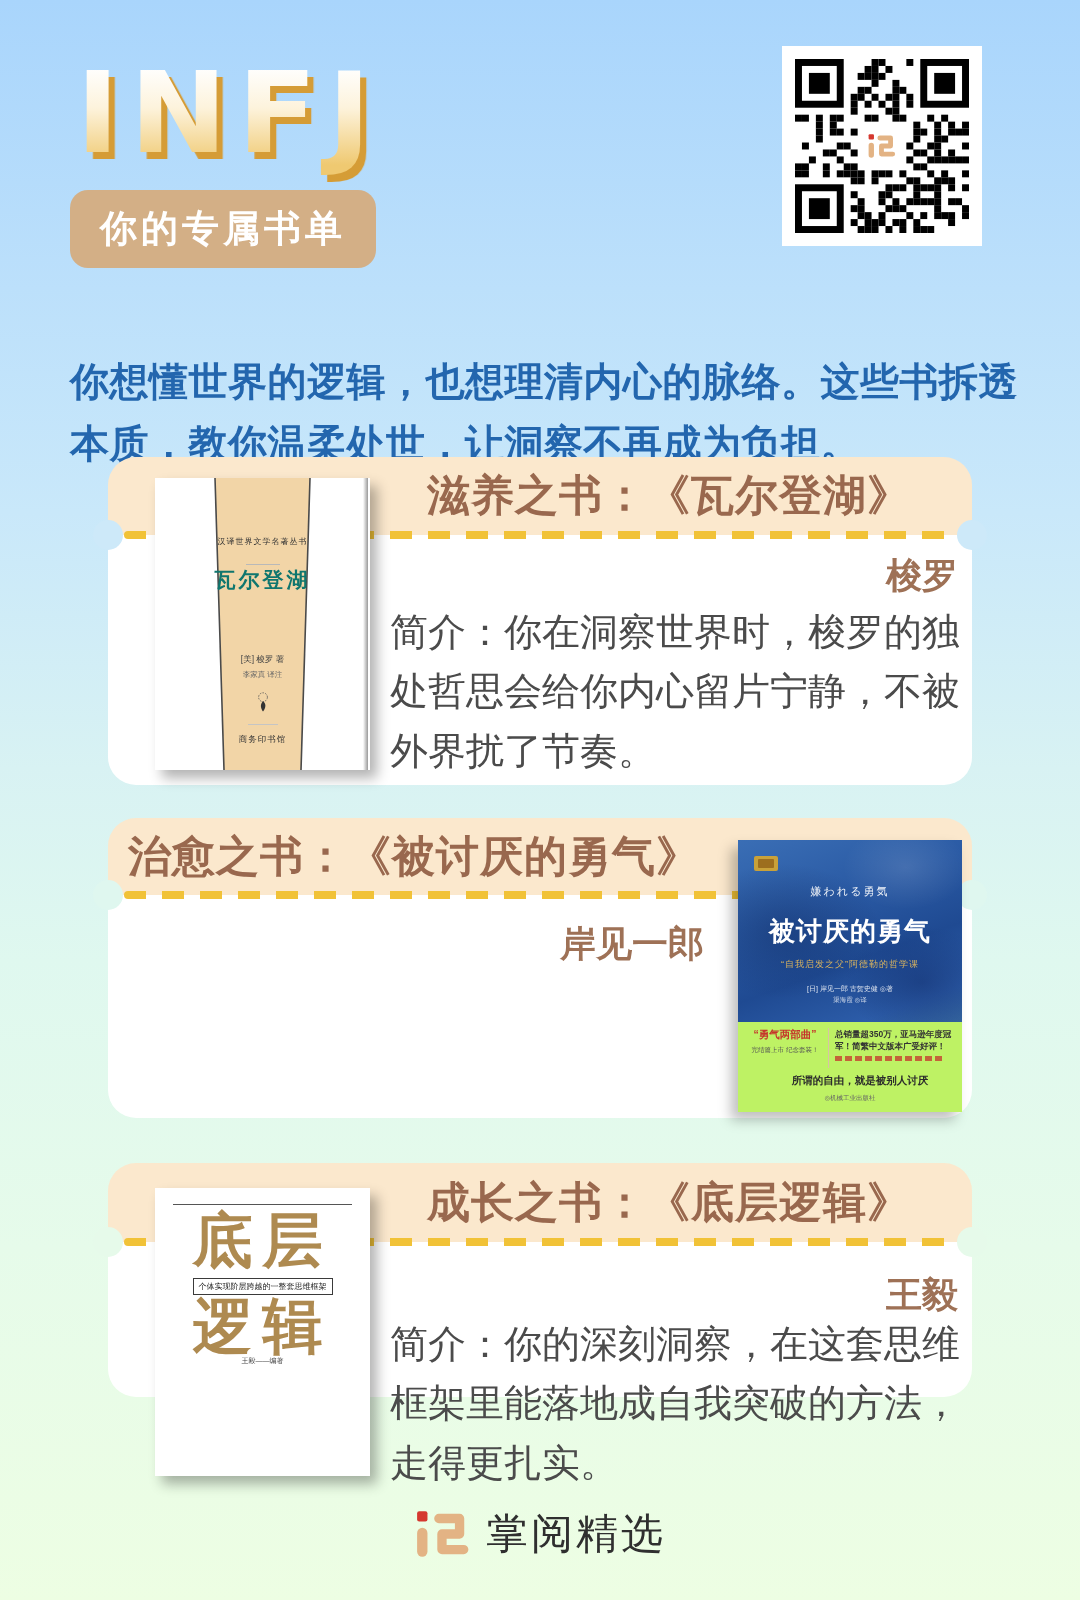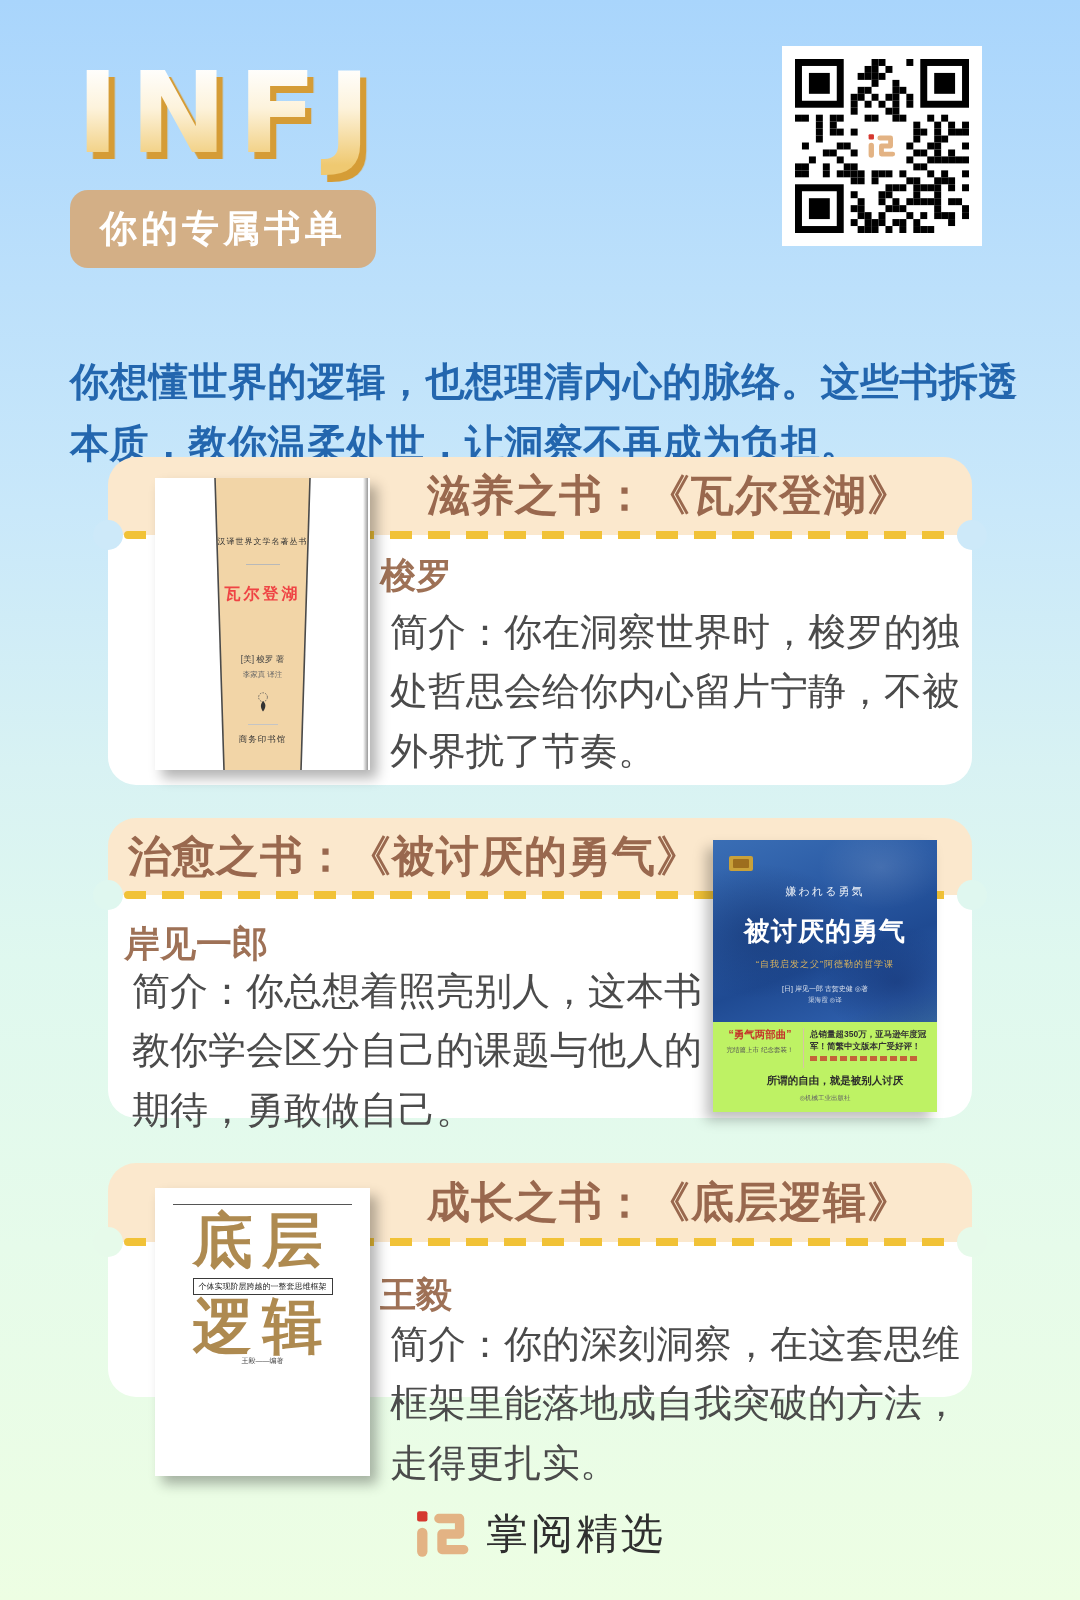--- a/index.html
+++ b/index.html
@@ -31,45 +31,45 @@
   
   .card{position:absolute;left:108px;width:864px;--hh:78px;}
   .card .hdr{position:absolute;left:0;right:0;top:0;height:var(--hh);background:#FBE8CD;border-radius:28px 28px 0 0;}
   .card .bdy{position:absolute;left:0;right:0;top:var(--hh);bottom:0;background:#FFFFFF;border-radius:0 0 28px 28px;}
   .sep{position:absolute;left:16px;right:16px;top:calc(var(--hh) - 4px);height:8px;border-radius:4px;
     background:repeating-linear-gradient(90deg,#F1C237 0 22px,transparent 22px 38px);}
   .notch{position:absolute;width:30px;height:30px;border-radius:50%;top:calc(var(--hh) - 15px);background:var(--notch);}
   .notch.l{left:-15px;} .notch.r{right:-15px;}
   .card-title{position:absolute;top:0;height:var(--hh);display:flex;align-items:center;justify-content:center;
     font-size:43px;font-weight:700;color:#99684E;letter-spacing:1px;}
-  .card-author{position:absolute;text-align:left;font-size:36px;font-weight:700;color:#9E7156;
+  .card-author{position:absolute;text-align:right;font-size:36px;font-weight:700;color:#9E7156;
     font-family:"Liberation Serif","DejaVu Serif",serif;}
   .card-desc{position:absolute;width:588px;font-size:38px;color:#4B4B4B;line-height:1.56;text-align:left;}
 
   .right-zone{left:272px;right:14px;}
   .book{position:absolute;background:#FFFFFF;}
 
   
   .book1{left:47px;top:21px;width:215px;height:292px;box-shadow:7px 8px 12px rgba(0,0,0,.30);}
   .book1 .panel{position:absolute;inset:0;}
   .book1 .edge{position:absolute;right:2px;top:0;bottom:0;width:5px;
     background:linear-gradient(90deg,#FFFFFF,#9a9a9a);}
   .b1t{position:absolute;left:0;right:0;text-align:center;color:#333;}
   .b1-series{top:58px;font-size:8px;letter-spacing:1px;}
   .b1-rule{position:absolute;left:50%;top:86px;width:34px;height:1px;background:#b9b9b9;transform:translateX(-50%);}
-  .b1-title{top:106px;font-size:16px;font-weight:700;letter-spacing:3px;color:#ef4444;
+  .b1-title{top:88px;font-size:21px;font-weight:700;letter-spacing:3px;color:#0f766e;
     font-family:"Liberation Serif","DejaVu Serif",serif;}
   .b1-author{top:176px;font-size:8.5px;color:#444;}
   .b1-trans{top:192px;font-size:7.5px;color:#666;}
   .b1-glyph{position:absolute;left:50%;top:212px;transform:translateX(-50%);width:16px;height:24px;}
   .b1-rule2{position:absolute;left:50%;top:246px;width:30px;height:1px;background:#c5c5c5;transform:translateX(-50%);}
   .b1-pub{top:256px;font-size:8.5px;color:#333;letter-spacing:1px;}
 
   
-  .book2{left:605px;top:22px;width:224px;height:272px;box-shadow:-7px 8px 12px rgba(0,0,0,.25);}
+  .book2{left:630px;top:22px;width:224px;height:272px;box-shadow:-7px 8px 12px rgba(0,0,0,.25);}
   .b2-top{position:absolute;left:0;right:0;top:0;height:182px;
     background:
       radial-gradient(90px 60px at 75% 15%, rgba(255,255,255,.12), transparent 70%),
       radial-gradient(130px 90px at 20% 50%, rgba(8,28,78,.35), transparent 75%),
       radial-gradient(110px 80px at 82% 78%, rgba(12,36,96,.42), transparent 70%),
       linear-gradient(160deg,#3A6EB5 0%,#2A5AA4 35%,#1F4A92 62%,#2C5CA8 86%,#35659F 100%);}
   .b2-badge{position:absolute;left:16px;top:16px;width:24px;height:15px;background:#C9A139;border-radius:2px;}
   .b2-badge::after{content:"";position:absolute;left:4px;top:3px;right:4px;bottom:3px;background:rgba(120,70,10,.55);border-radius:1px;}
   .b2t{position:absolute;left:0;right:0;text-align:center;}
   .b2-jp{top:44px;font-size:11px;color:rgba(255,255,255,.92);letter-spacing:2px;}
@@ -348,21 +348,20 @@
   </div>
 
   <div class="card" style="top:818px;height:300px;--hh:77px;--notch:#DFF7EF;">
     <div class="hdr"></div>
     <div class="bdy"></div>
     <div class="sep"></div>
     <div class="notch l"></div>
     <div class="notch r"></div>
     <div class="card-title" style="left:16px;width:580px;">治愈之书：《被讨厌的勇气》</div>
     <div class="card-author" style="left:16px;width:580px;top:102px;">岸见一郎</div>
-    <div class="card-desc" style="left:24px;top:144px;">简介：你总想着照亮别人，这本书教你学会区分自己的课题与他人的期待，勇敢做自己。</div>
 
     <div class="book book2">
       <div class="b2-top">
         <div class="b2-badge"></div>
         <div class="b2t b2-jp">嫌われる勇気</div>
         <div class="b2t b2-title">被讨厌的勇气</div>
         <div class="b2t b2-sub">“自我启发之父”阿德勒的哲学课</div>
         <div class="b2t b2-auth">[日] 岸见一郎 古贺史健 ◎著</div>
         <div class="b2t b2-trans">渠海霞 ◎译</div>
       </div>

